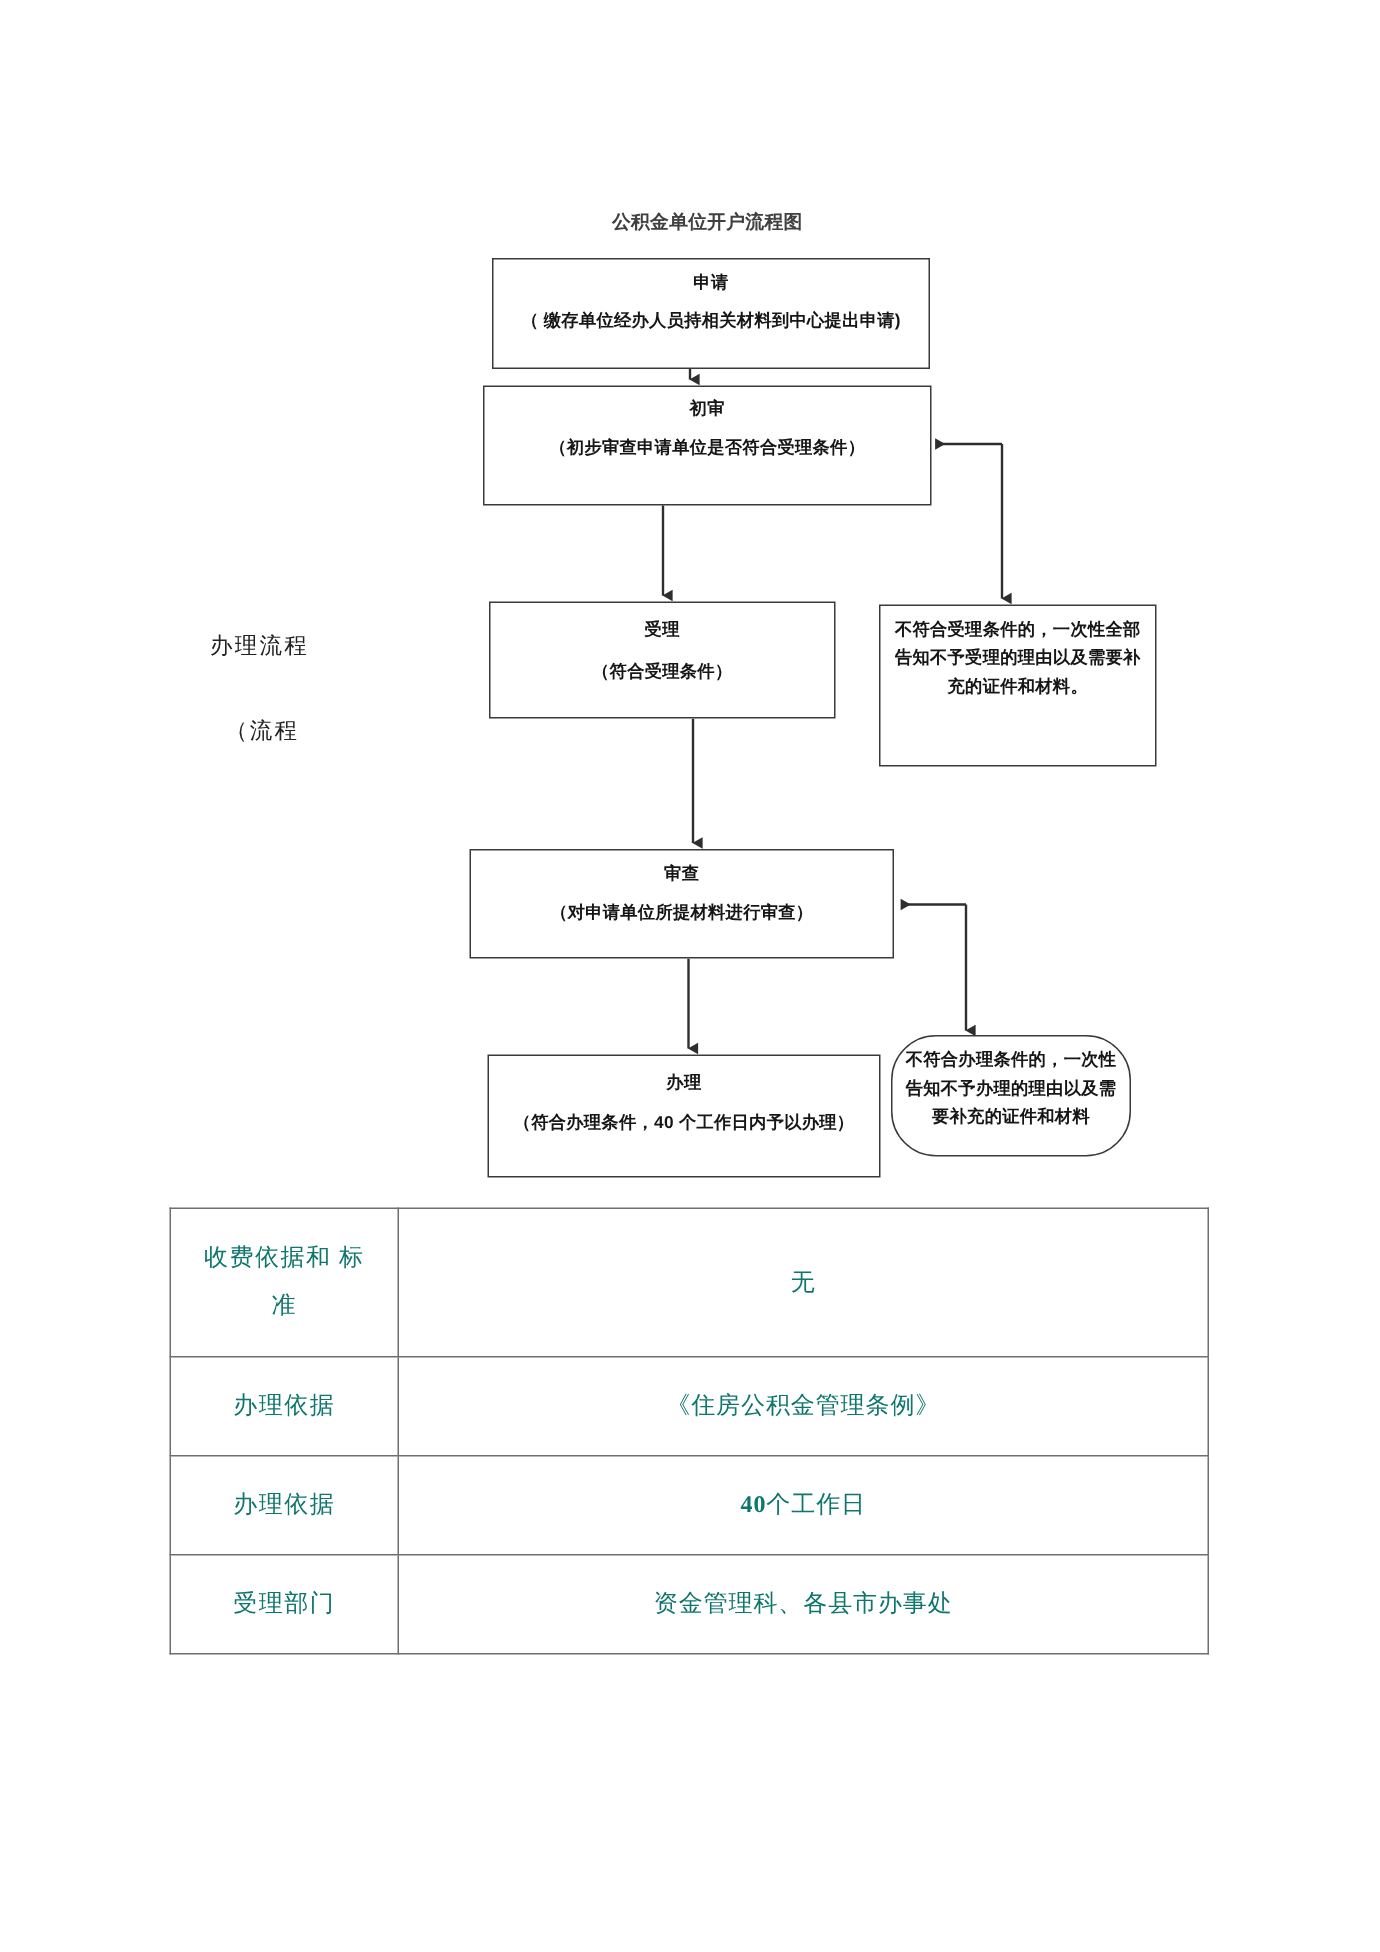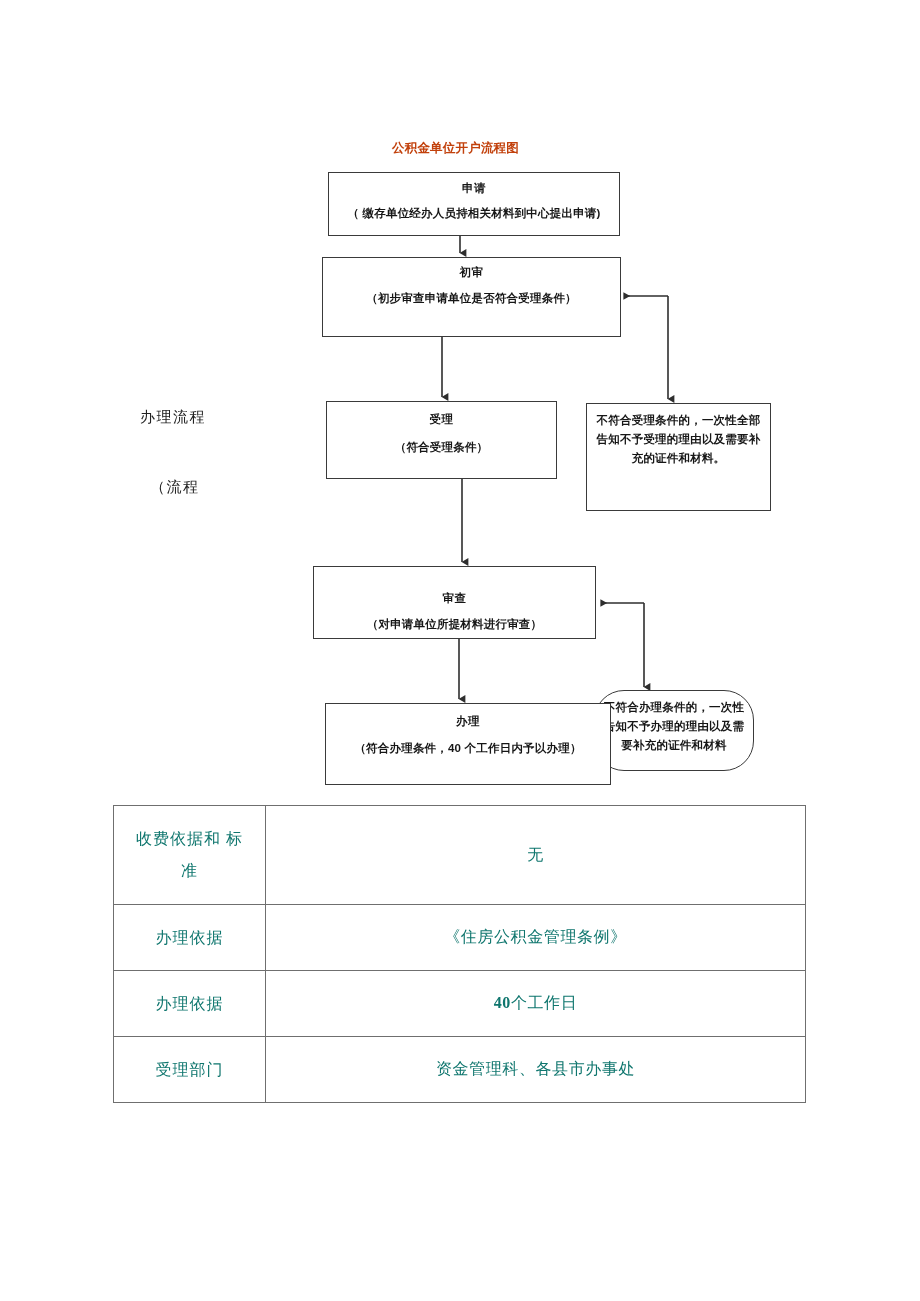--- a/index.html
+++ b/index.html
@@ -15,28 +15,28 @@
     position: relative;
     width: 920px;
     height: 1301px;
     background: #ffffff;
     overflow: hidden;
   }
 
   
   #flow-title {
     position: absolute;
-    left: 392px;
+    left: 408px;
     top: 140px;
     width: 160px;
     font-size: 12.5px;
     line-height: 16px;
     letter-spacing: .2px;
     font-weight: 600;
-    color: #c2410c;
+    color: #404040;
     white-space: nowrap;
   }
 
   .node {
     position: absolute;
     box-sizing: border-box;
     border: 1.4px solid #3a3a3a;
     background: #ffffff;
     font-size: 11px;
     color: #161616;
@@ -57,54 +57,54 @@
   .node.note {
     padding: 7px 8px 0 8px;
     font-weight: 700;
     font-size: 11.5px;
     line-height: 19px;
     letter-spacing: .2px;
     text-align: center;
   }
 
   
-  #node-apply   { left:328px; top:172px; width:292px; height:64px; }
+  #node-apply   { left:328px; top:172px; width:292px; height:74px; }
   #node-apply   .ttl { margin-top: 8px; }
   #node-apply   .sub { margin-top: 10px; }
 
   #node-pre     { left:322px; top:257px; width:299px; height:80px; }
   #node-pre     .ttl { margin-top: 7px; }
   #node-pre     .sub { margin-top: 11px; }
 
   #node-accept  { left:326px; top:401px; width:231px; height:78px; }
   #node-accept  .ttl { margin-top: 10px; }
   #node-accept  .sub { margin-top: 13px; }
 
   #node-reject1 { left:586px; top:403px; width:185px; height:108px; }
 
   #node-review  { left:313px; top:566px; width:283px; height:73px; }
-  #node-review  .ttl { margin-top: 24px; }
+  #node-review  .ttl { margin-top: 8px; }
   #node-review  .sub { margin-top: 11px; }
 
   #node-reject2 { left:594px; top:690px; width:160px; height:81px;border-radius:30px; }
 
-  #node-handle  { left:325px; top:703px; width:286px; height:82px; }
+  #node-handle  { left:325px; top:703px; width:262px; height:82px; }
   #node-handle  .ttl { margin-top: 10px; }
   #node-handle  .sub { margin-top: 12px; }
 
   
   .side-label {
     position: absolute;
     font-size: 15px;
     letter-spacing: 1.5px;
     color: #222222;
     white-space: nowrap;
     font-family: "Liberation Serif", "DejaVu Serif", serif;
   }
-  #side-label-1 { left:140px; top:408px; }
+  #side-label-1 { left:140px; top:421px; }
   #side-label-2 { left:150px; top:478px; }
 
   
   #connectors {
     position: absolute;
     left: 0; top: 0;
     width: 920px;
     height: 1301px;
     pointer-events: none;
   }

